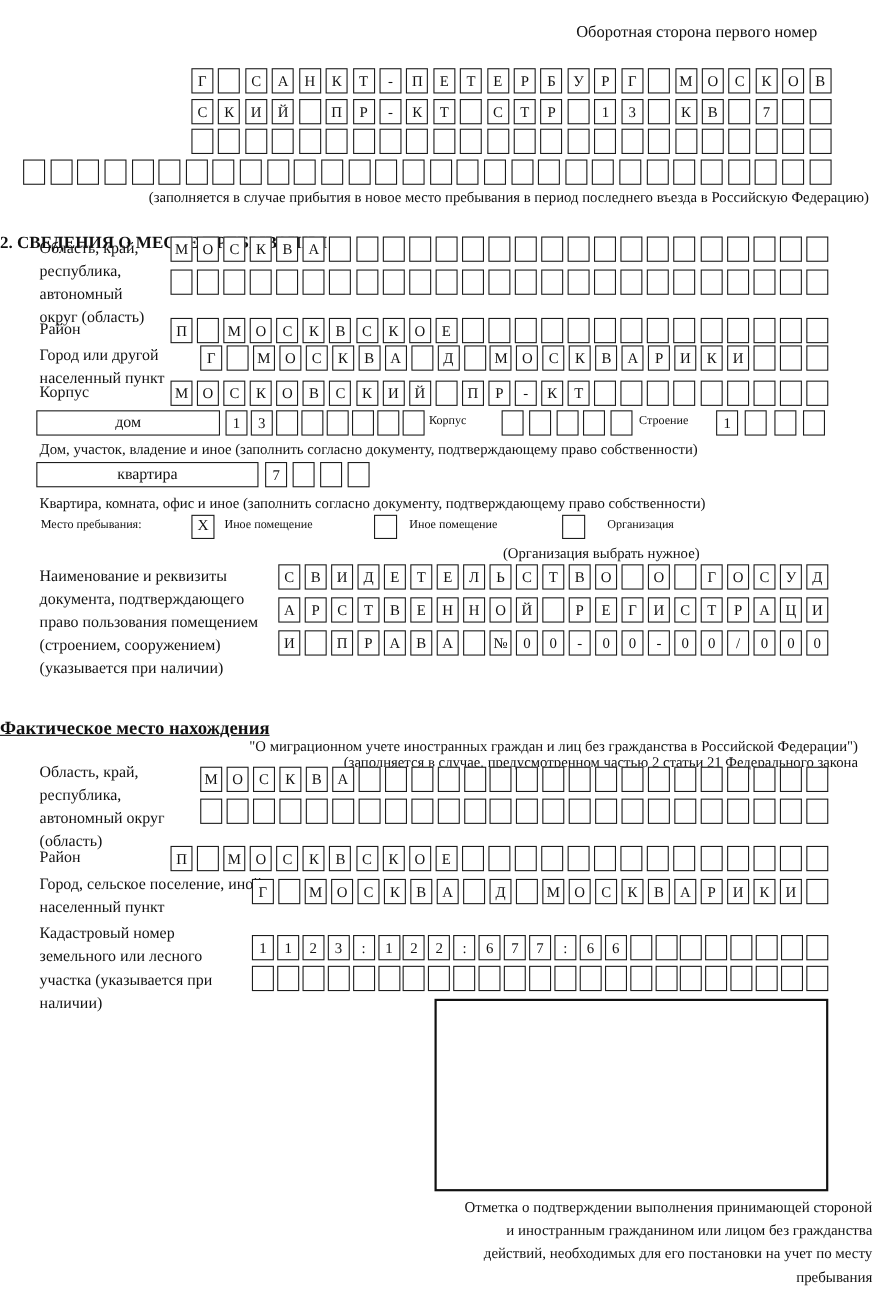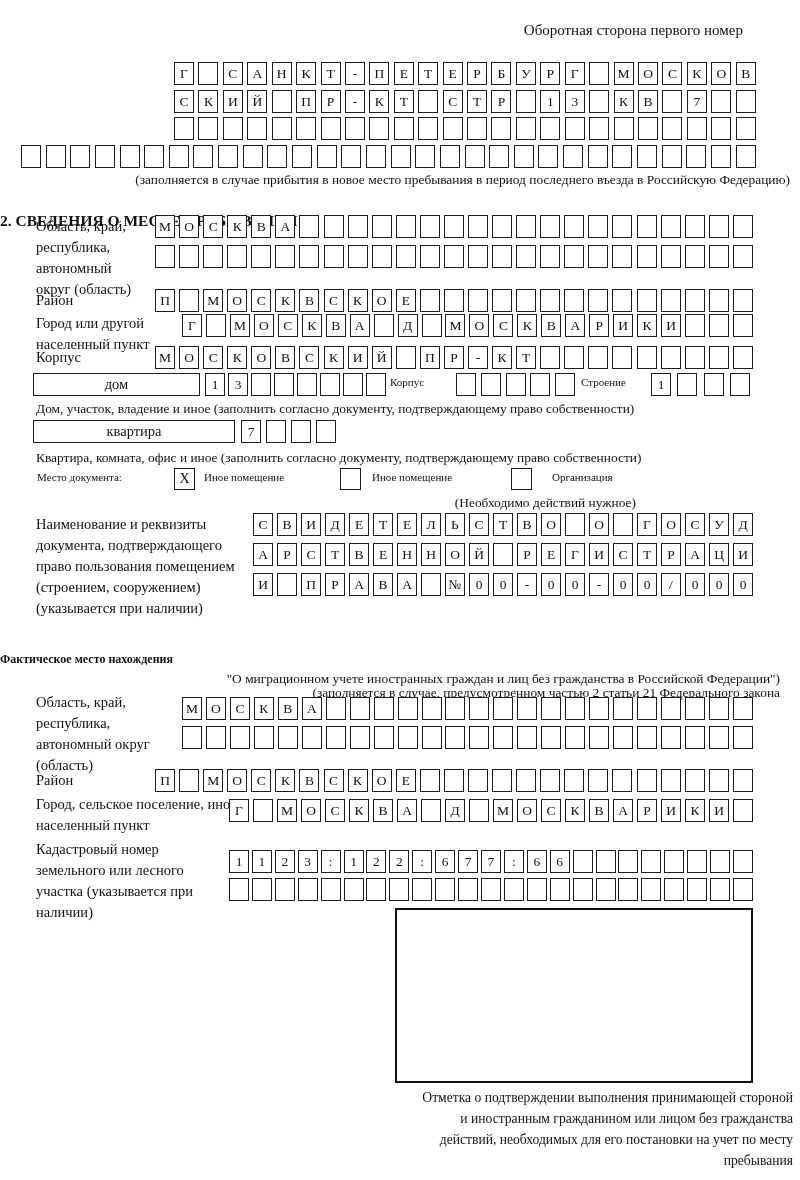--- a/index.html
+++ b/index.html
@@ -314,28 +314,28 @@
 
   <div class="namedbox" style="left:33px; top:420px; width:202px;">квартира</div>
   <div class="crow" style="left:241px; top:420px; width:95px;">
       <span class="cbox">7</span>
       <span class="cbox"></span>
       <span class="cbox"></span>
       <span class="cbox"></span>
     </div>
   <div class="cap" style="left:36px; top:449px;">Квартира, комната, офис и иное (заполнить согласно документу, подтверждающему право собственности)</div>
 
-  <div class="inlbl" style="left:37px; top:471px;">Место документа:</div>
+  <div class="inlbl" style="left:37px; top:471px;">Место пребывания:</div>
   <div class="ckbox" style="left:174px; top:468px;">X</div>
   <div class="inlbl" style="left:204px; top:471px;">Иное помещение</div>
   <div class="ckbox" style="left:340px; top:468px;"></div>
   <div class="inlbl" style="left:372px; top:471px;">Иное помещение</div>
   <div class="ckbox" style="left:511px; top:468px;"></div>
   <div class="inlbl" style="left:552px; top:471px;">Организация</div>
-  <div class="cap center" style="left:36px; top:494px; width:600px;">(Необходимо действий нужное)</div>
+  <div class="cap center" style="left:36px; top:494px; width:600px;">(Организация выбрать нужное)</div>
 
   <div class="lbl" style="left:36px; top:514px; width:208px;">Наименование и реквизиты документа, подтверждающего право пользования помещением (строением, сооружением) (указывается при наличии)</div>
   <div class="crow" style="left:253px; top:513px; width:500px;">
       <span class="cbox">С</span>
       <span class="cbox">В</span>
       <span class="cbox">И</span>
       <span class="cbox">Д</span>
       <span class="cbox">Е</span>
       <span class="cbox">Т</span>
       <span class="cbox">Е</span>
@@ -394,21 +394,21 @@
       <span class="cbox">0</span>
       <span class="cbox">-</span>
       <span class="cbox">0</span>
       <span class="cbox">0</span>
       <span class="cbox">/</span>
       <span class="cbox">0</span>
       <span class="cbox">0</span>
       <span class="cbox">0</span>
     </div>
 
-  <div class="hdr" style="top:628px; font-size:12px;">Фактическое место нахождения</div>
+  <div class="hdr" style="top:628px; font-size:17px;text-decoration:underline;">Фактическое место нахождения</div>
   <div class="cap center" style="left:0; top:653px; width:780px;margin-top:31px;">(заполняется в случае, предусмотренном частью 2 статьи 21 Федерального закона</div>
   <div class="cap center" style="left:0; top:670px; width:780px;">"О миграционном учете иностранных граждан и лиц без гражданства в Российской Федерации")</div>
 
   <div class="lbl" style="left:36px; top:692px; width:140px;">Область, край, республика, автономный округ (область)</div>
   <div class="crow" style="left:182px; top:697px; width:571px;">
       <span class="cbox">М</span>
       <span class="cbox">О</span>
       <span class="cbox">С</span>
       <span class="cbox">К</span>
       <span class="cbox">В</span>

